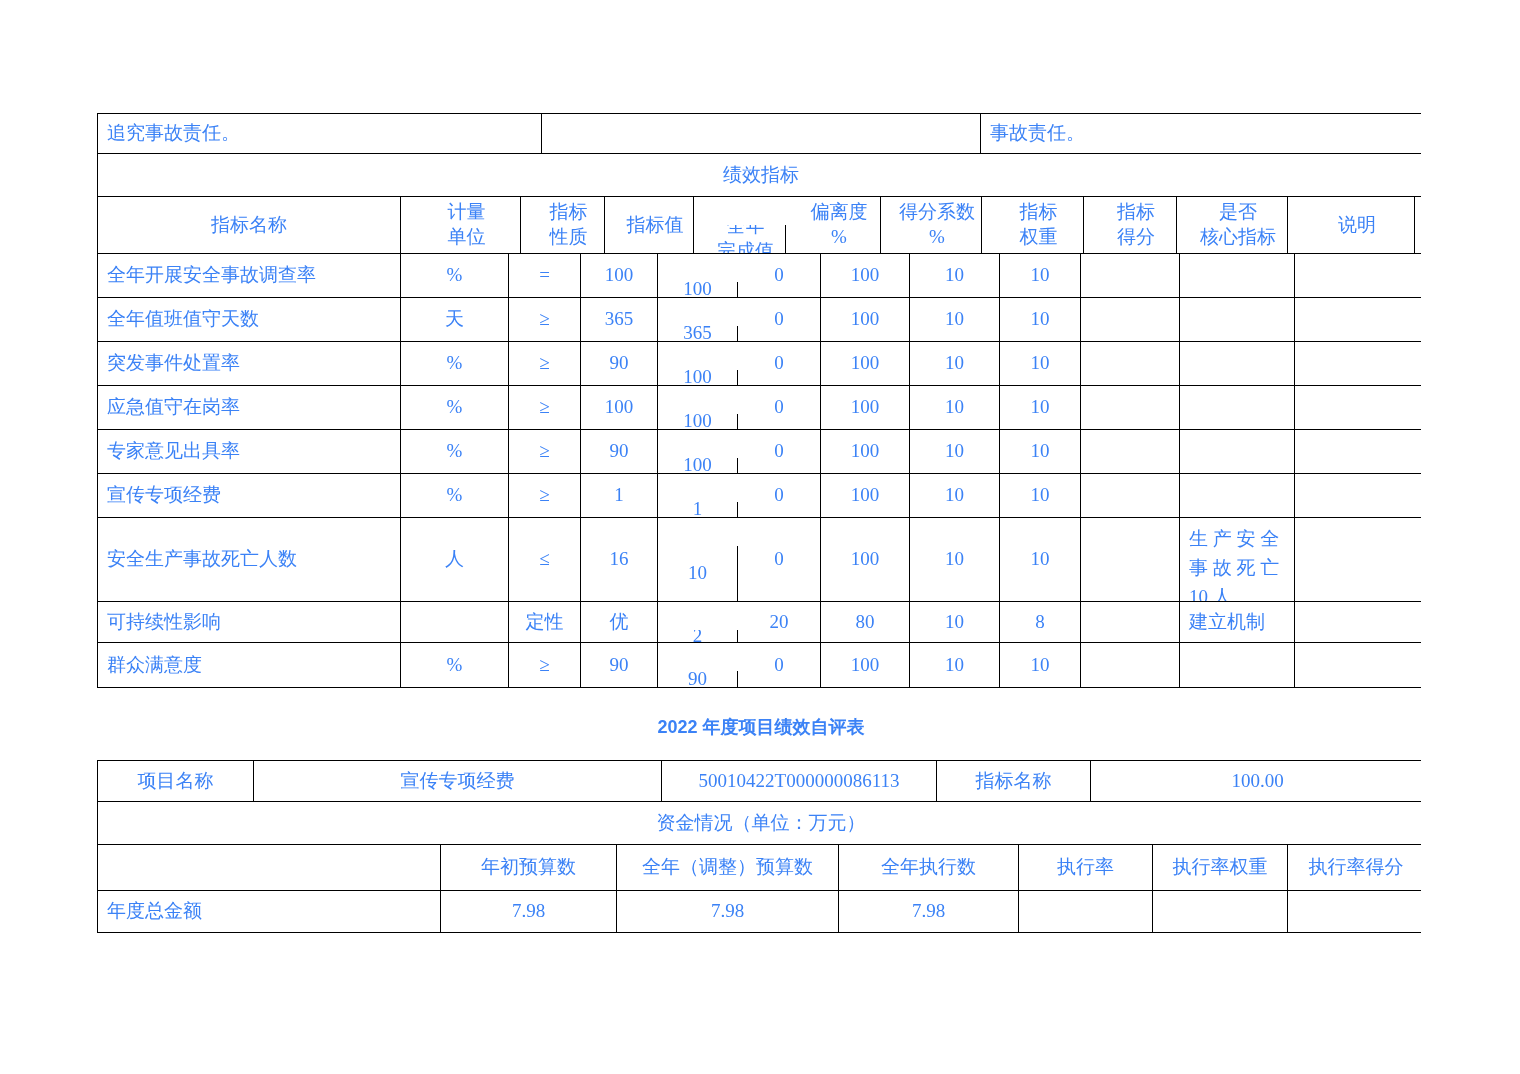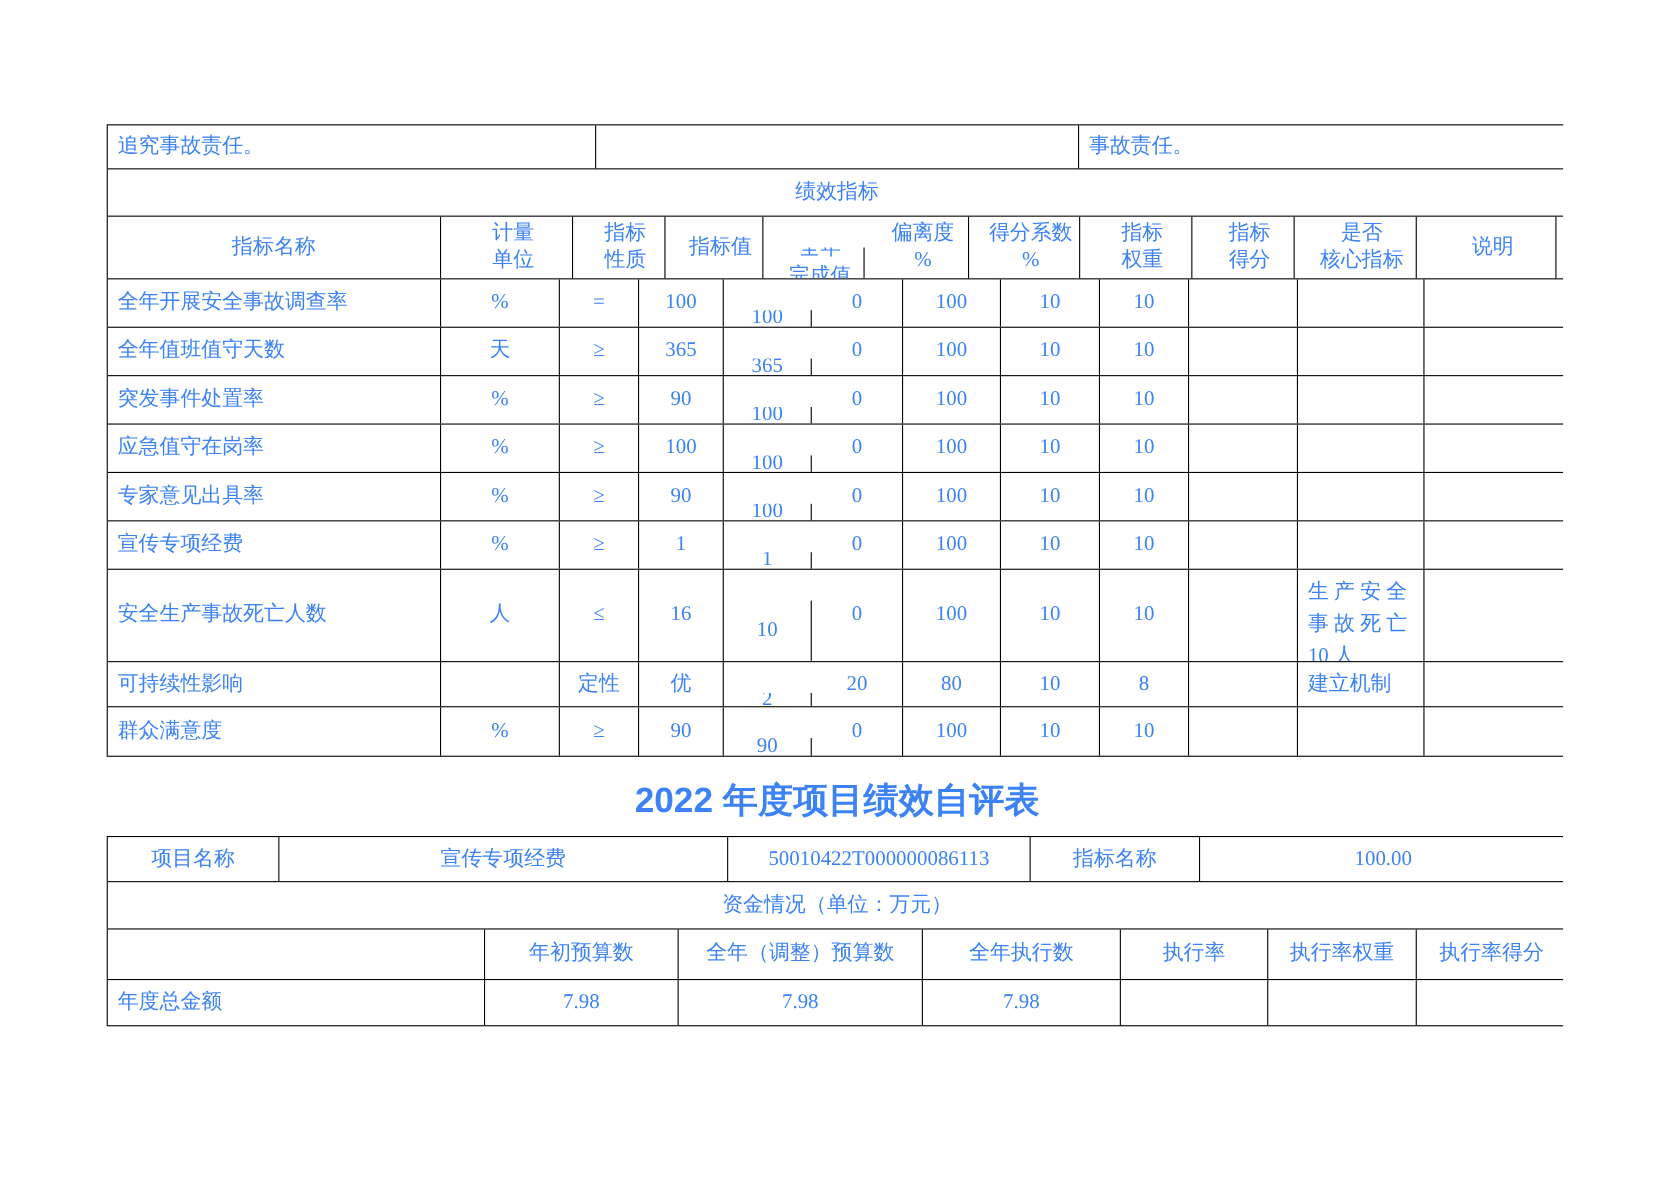--- a/index.html
+++ b/index.html
@@ -61,21 +61,21 @@
   
   .b0{flex:0 0 343px;}
   .b1{flex:0 0 176px;}
   .b2{flex:0 0 222px;}
   .b3{flex:0 0 180px;}
   .b4{flex:0 0 134px;}
   .b5{flex:0 0 135px;}
   .b6{flex:1 1 auto;}
   .doc-title{
     position:absolute;left:97px;top:705px;width:1328px;text-align:center;
-    font-family:"Liberation Sans","DejaVu Sans",sans-serif;font-weight:bold;font-size:32px;line-height:44px;
+    font-family:"Liberation Sans","DejaVu Sans",sans-serif;font-weight:bold;font-size:18px;line-height:44px;
   }
 </style>
 </head>
 <body>
 
 <div class="page">
 
   <div class="tbl t1">
 
     <div class="row rh-top">

